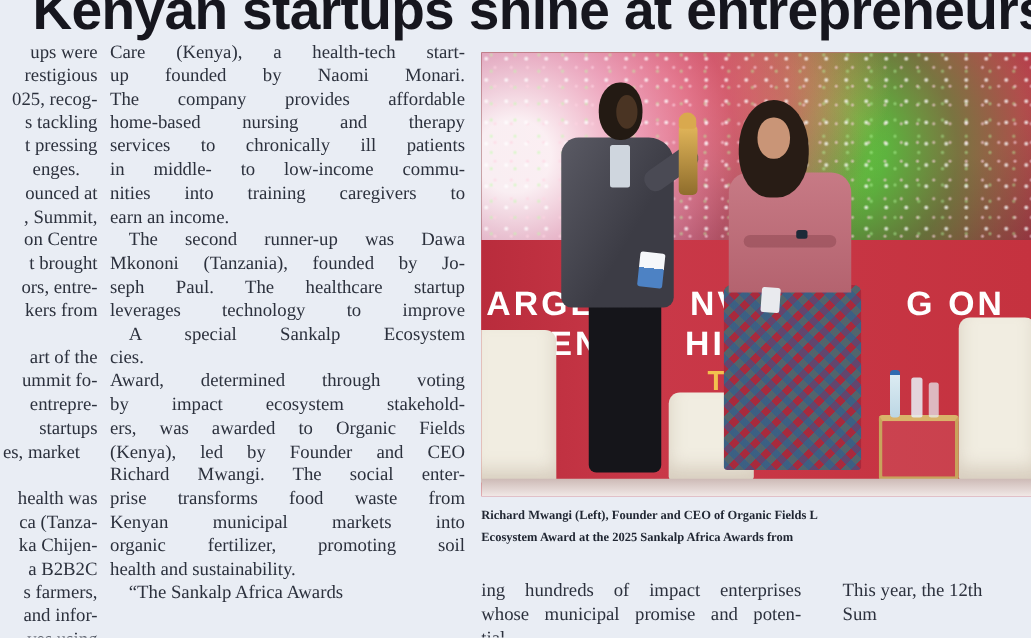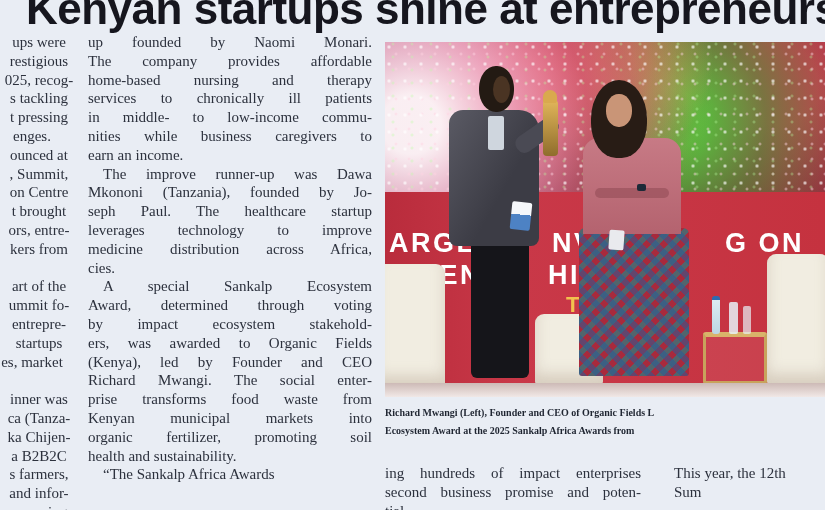--- a/index.html
+++ b/index.html
@@ -19,21 +19,21 @@
     font-weight:700; font-size:44px; letter-spacing:-0.5px;
     color:#16161e; white-space:nowrap;
   }
 
   
   .col-left  { position:absolute; left:0;   top:33px;  width:78px;  }
   .col-main  { position:absolute; left:88px; top:33px; width:284px; }
   .cl-line, .cm-line, .bl-line, .br-line {
     font-size:15px; height:18.8px; line-height:18.8px; color:#2c313d;
   }
-  .cl-line { text-align:center; }
+  .cl-line { text-align:right; }
   .cm-line { text-align:justify; }
   .bl-line { text-align:justify; }
   .br-line { white-space:nowrap; }
   .j     { text-align-last:justify; }
   .ind   { text-indent:15px; }
   .ind2  { padding-left:14px; }
   .short { padding-right:14px; }
 
   
   .photo { position:absolute; left:385px; top:42px; width:440px; height:355px;
@@ -151,44 +151,44 @@
     <div class="cl-line">t brought</div>
     <div class="cl-line">ors, entre-</div>
     <div class="cl-line">kers from</div>
     <div class="cl-line">&nbsp;</div>
     <div class="cl-line">art of the</div>
     <div class="cl-line">ummit fo-</div>
     <div class="cl-line">entrepre-</div>
     <div class="cl-line">startups</div>
     <div class="cl-line short">es, market</div>
     <div class="cl-line">&nbsp;</div>
-    <div class="cl-line">inner was</div>
+    <div class="cl-line">health was</div>
     <div class="cl-line">ca (Tanza-</div>
     <div class="cl-line">ka Chijen-</div>
     <div class="cl-line">a B2B2C</div>
     <div class="cl-line">s farmers,</div>
     <div class="cl-line">and infor-</div>
     <div class="cl-line">ves using</div>
   </div>
 
 <div class="col-main soft">
+    <div class="cm-line j">Care (Kenya), a health-tech start-</div>
     <div class="cm-line j">up founded by Naomi Monari.</div>
     <div class="cm-line j">The company provides affordable</div>
     <div class="cm-line j">home-based nursing and therapy</div>
     <div class="cm-line j">services to chronically ill patients</div>
     <div class="cm-line j">in middle- to low-income commu-</div>
-    <div class="cm-line j">nities while business caregivers to</div>
+    <div class="cm-line j">nities into training caregivers to</div>
     <div class="cm-line">earn an income.</div>
-    <div class="cm-line j ind">The improve runner-up was Dawa</div>
+    <div class="cm-line j ind">The second runner-up was Dawa</div>
     <div class="cm-line j">Mkononi (Tanzania), founded by Jo-</div>
     <div class="cm-line j">seph Paul. The healthcare startup</div>
     <div class="cm-line j">leverages technology to improve</div>
-    <div class="cm-line j">medicine distribution across Africa,</div>
+    <div class="cm-line j ind">A special Sankalp Ecosystem</div>
     <div class="cm-line">cies.</div>
-    <div class="cm-line j ind">A special Sankalp Ecosystem</div>
     <div class="cm-line j">Award, determined through voting</div>
     <div class="cm-line j">by impact ecosystem stakehold-</div>
     <div class="cm-line j">ers, was awarded to Organic Fields</div>
     <div class="cm-line j">(Kenya), led by Founder and CEO</div>
     <div class="cm-line j">Richard Mwangi. The social enter-</div>
     <div class="cm-line j">prise transforms food waste from</div>
     <div class="cm-line j">Kenyan municipal markets into</div>
     <div class="cm-line j">organic fertilizer, promoting soil</div>
     <div class="cm-line">health and sustainability.</div>
     <div class="cm-line ind">“The Sankalp Africa Awards</div>
@@ -238,20 +238,20 @@
   <div class="floor"></div>
 </div>
 
 <div class="caption soft">
     <div class="cap-line">Richard Mwangi (Left), Founder and CEO of Organic Fields L</div>
     <div class="cap-line">Ecosystem Award at the 2025 Sankalp Africa Awards from</div>
   </div>
 
 <div class="bot-left soft">
     <div class="bl-line j">ing hundreds of impact enterprises</div>
-    <div class="bl-line j">second business promise and poten-</div>
+    <div class="bl-line j">whose municipal promise and poten-</div>
     <div class="bl-line">tial</div>
   </div>
 
 <div class="bot-right soft">
     <div class="br-line ind2">This year, the 12th</div>
     <div class="br-line ind2">Sum</div>
   </div>
 
 </body></html>

